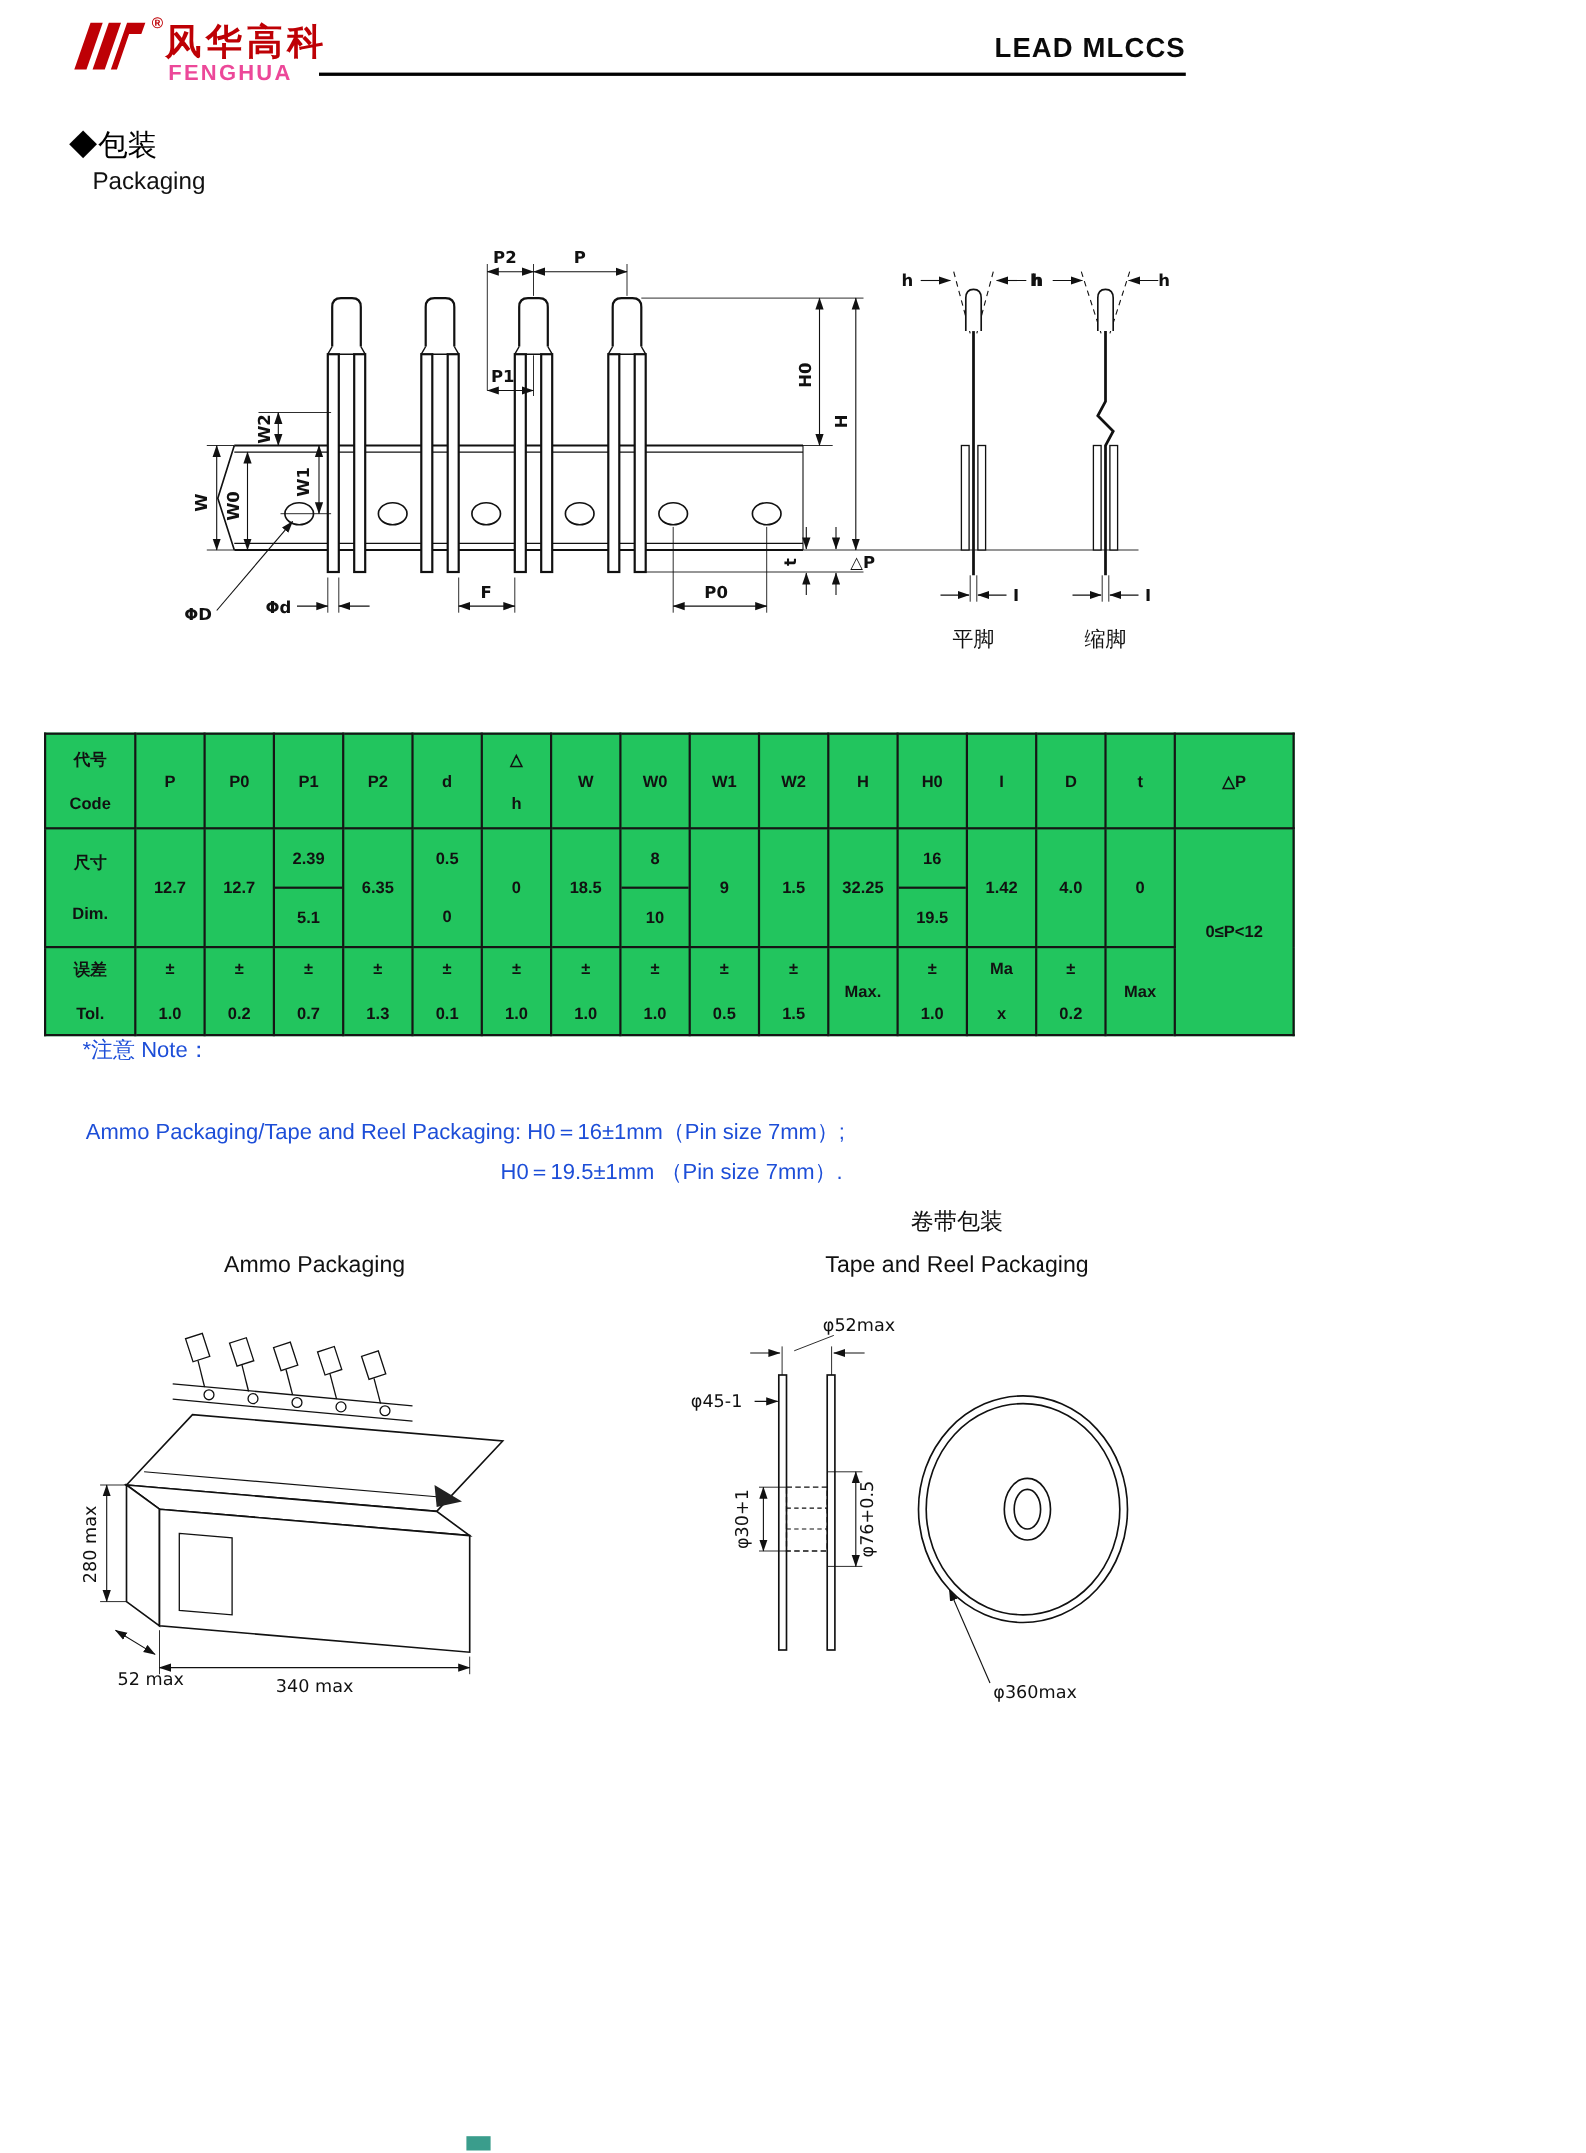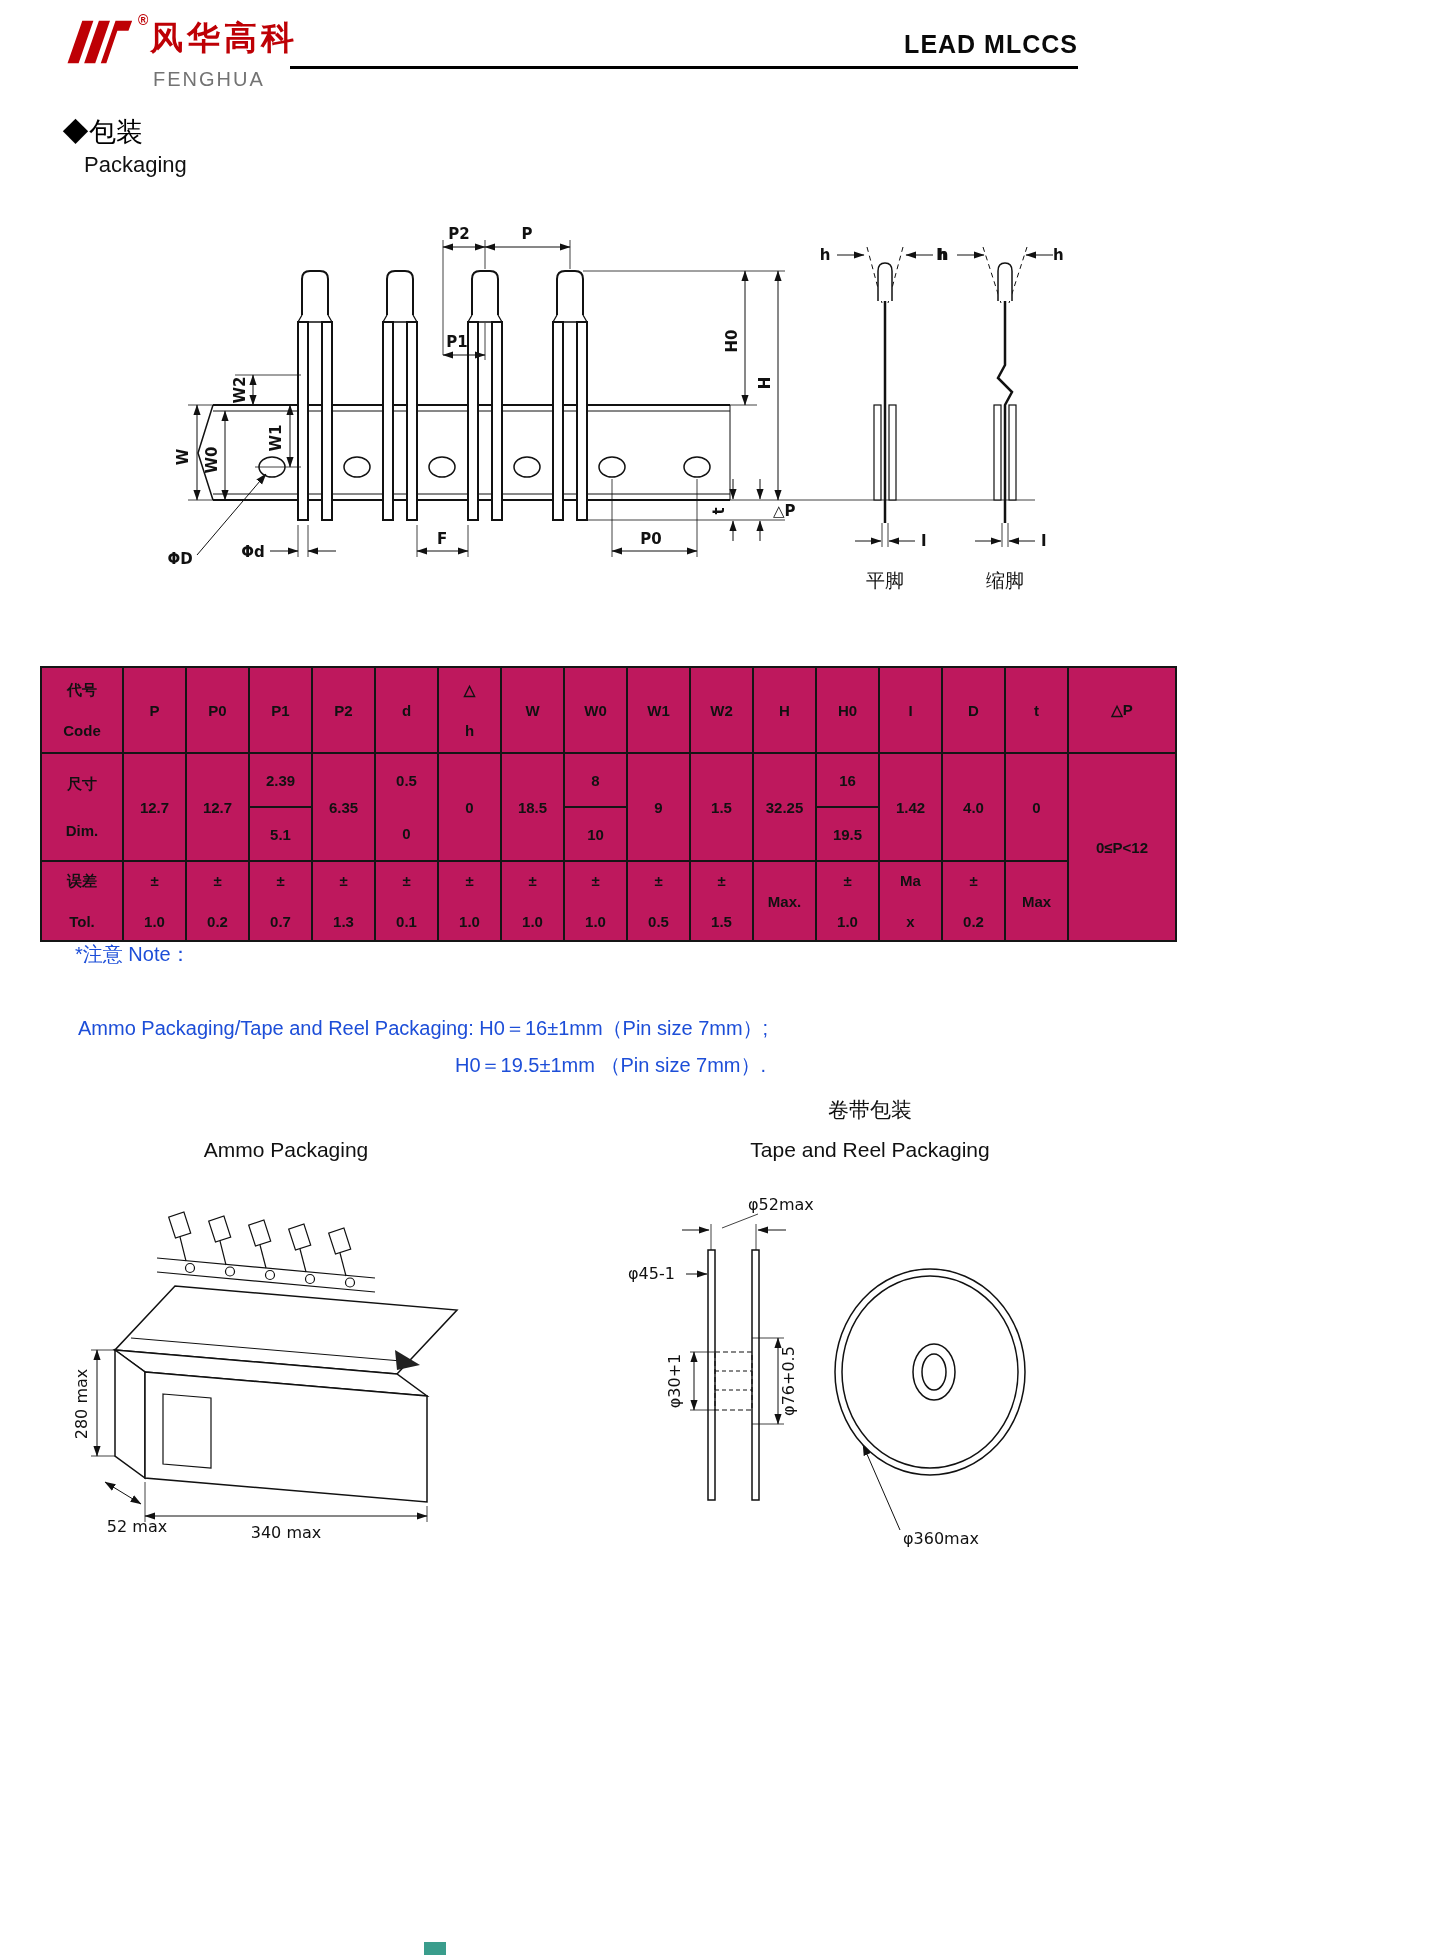--- a/index.html
+++ b/index.html
@@ -1,29 +1,29 @@
 <!DOCTYPE html>
 <html><head>
 <meta charset="utf-8">
 <style>
   html,body{margin:0;padding:0;background:#fff;}
   .page{position:relative;width:1442px;height:1957px;background:#fff;
         font-family:"Liberation Sans",sans-serif;color:#111;overflow:hidden;}
   .abs{position:absolute;}
   
   .brand-cn{left:150px;top:16px;font-size:33px;font-weight:bold;color:#be0005;letter-spacing:4px;}
-  .brand-en{left:153px;top:68px;font-size:20px;font-weight:normal;color:#737373;letter-spacing:2px;}
+  .brand-en{left:153px;top:56px;font-size:20px;font-weight:bold;color:#ec4899;letter-spacing:2px;}
   .reg{left:138px;top:12px;font-size:14px;color:#be0005;font-weight:bold;}
   .header-rule{left:290px;top:66px;width:788px;border-top:3px solid #000;}
   .doc-title{left:860px;top:30px;width:218px;text-align:right;font-size:25px;font-weight:bold;color:#0a0a0a;letter-spacing:1px;}
   
   .sec-cn{left:62px;top:114px;font-size:27px;color:#000;}
   .sec-en{left:84px;top:152px;font-size:22px;color:#111;}
   
-  .dim-table{border-collapse:collapse;table-layout:fixed;background:#be185d;}
+  .dim-table{border-collapse:collapse;table-layout:fixed;background:#22c55e;}
   .dim-table td{border:2px solid #151515;text-align:center;vertical-align:middle;
                 font-weight:bold;font-size:15px;color:#111;padding:0;}
   tr.r-hdr td{height:84px;} tr.r-dim td{height:106px;} tr.r-tol td{height:78px;}
   .vh{display:flex;flex-direction:column;align-items:center;justify-content:space-between;box-sizing:border-box;width:100%;}
   .vh.h84{height:84px;padding:13px 0;}
   .vh.h106{height:94px;padding:15px 0;}
   .vh.h78{height:78px;padding:10px 0;}
   .split{display:flex;flex-direction:column;height:106px;}
   .split>div{flex:1;display:flex;align-items:center;justify-content:center;}
   .split>div.sep{border-bottom:2px solid #151515;}

